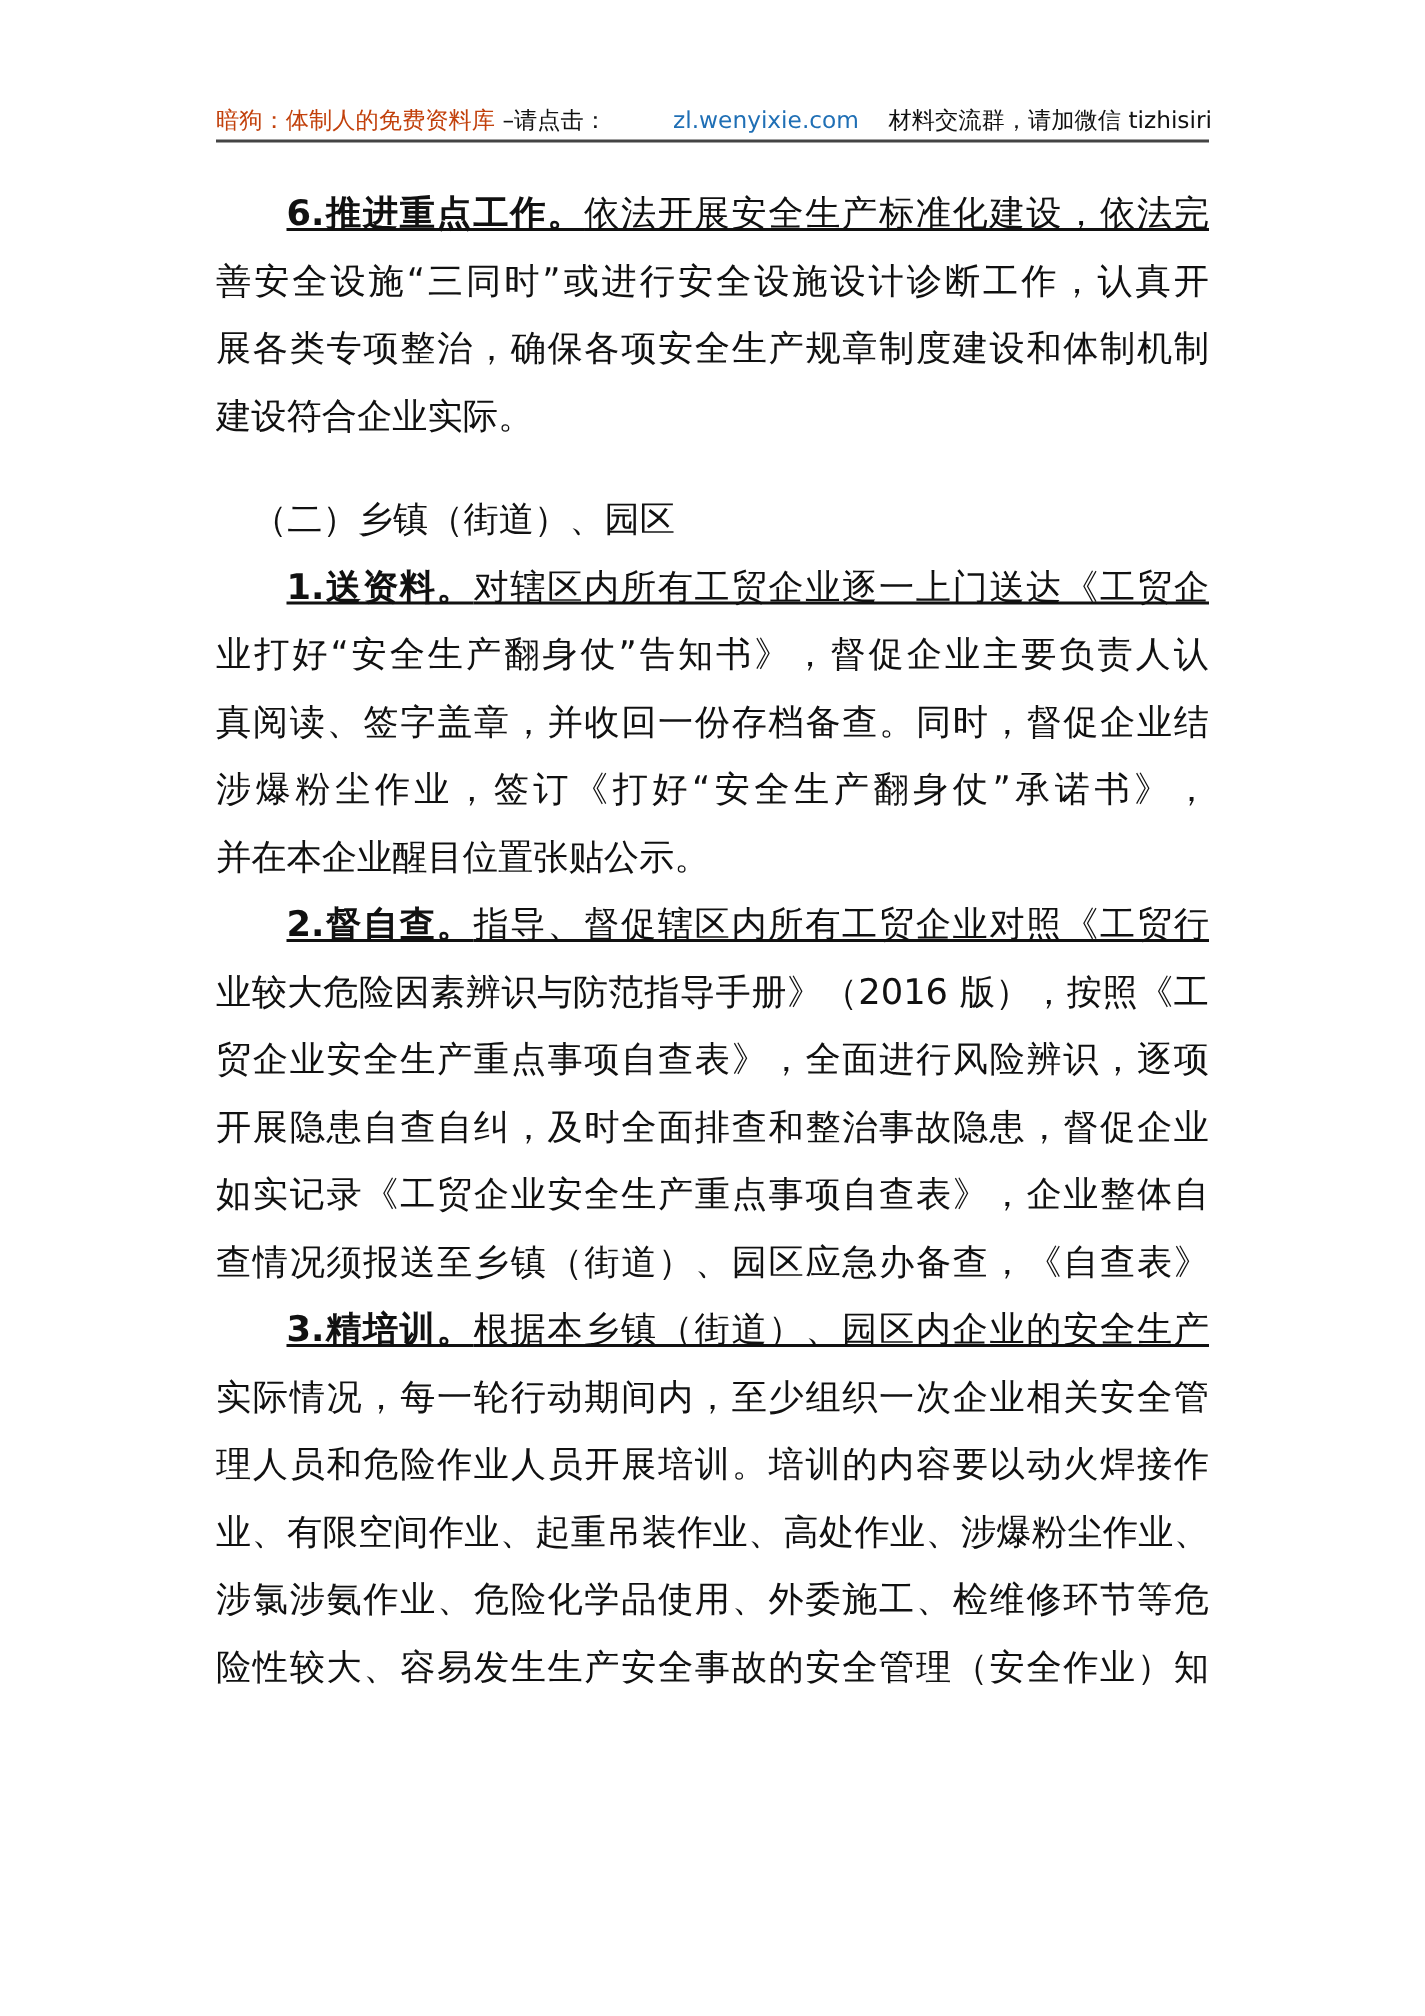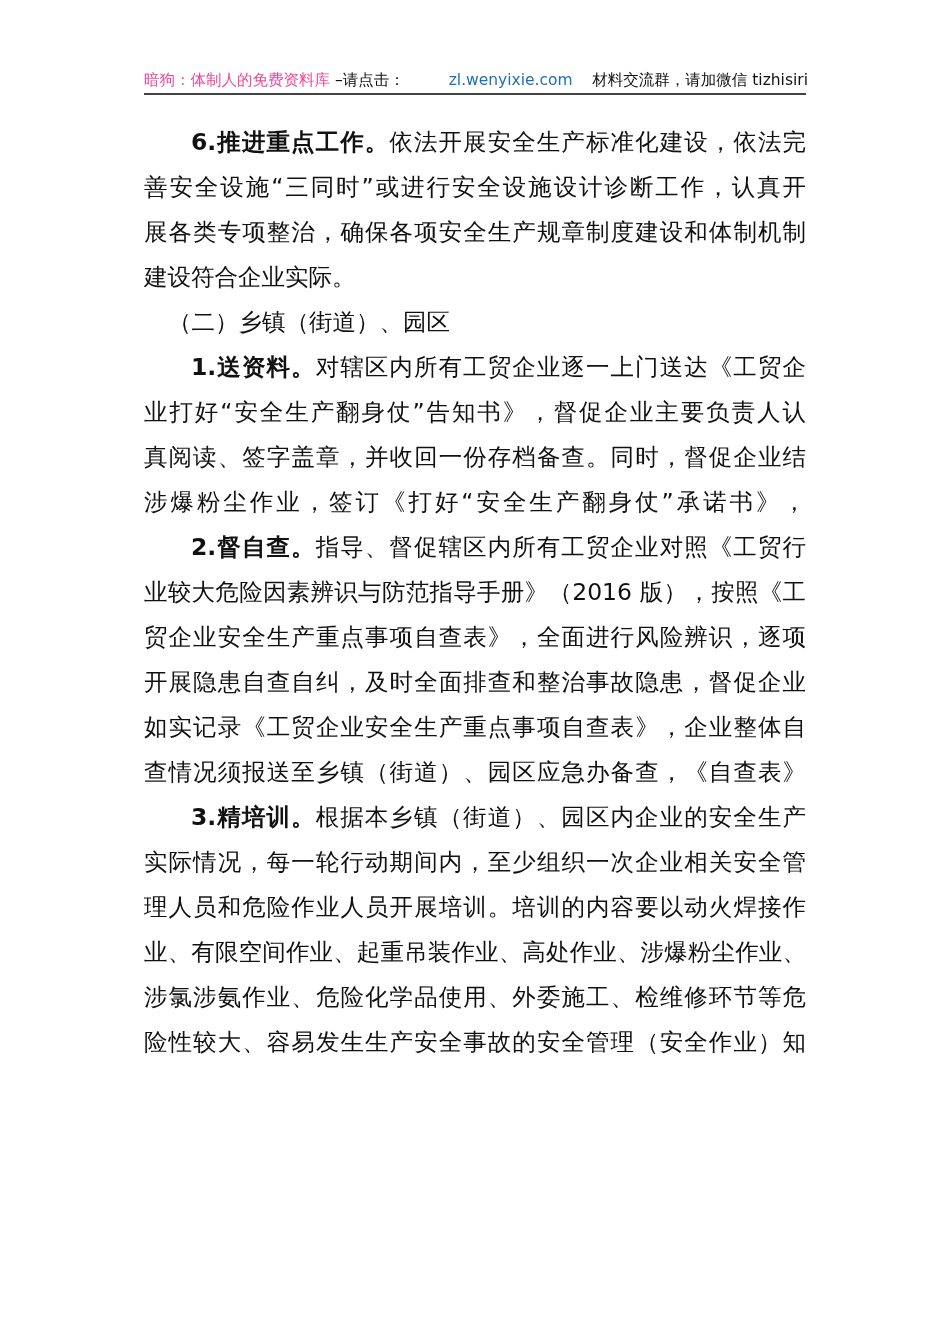--- a/index.html
+++ b/index.html
@@ -1,29 +1,29 @@
 <!DOCTYPE html>
 <html><head>
 <meta charset="utf-8">
 <style>
   html, body { margin: 0; padding: 0; background: #ffffff; }
   body { width: 950px; height: 1344px; position: relative; overflow: hidden;
          font-family: "DejaVu Sans", "Liberation Sans", sans-serif; color: #111; }
   .header { position: absolute; left: 144px; top: 68px; width: 662px; height: 24px;
             font-size: 15.5px; line-height: 24px; white-space: nowrap; }
-  .header .red { color: #ec4899; margin-top: 25px; }
+  .header .red { color: #c2410c; margin-top: 25px; }
   .header .blue { color: #1f6fb5; margin-left: 44px; }
   .header .black { color: #111; }
   .header-rule { position: absolute; left: 144px; top: 93px; width: 662px; height: 2px; background: #444; }
   .content { position: absolute; left: 144px; top: 120px; width: 662px; }
   .line { height: 45px; line-height: 45px; font-size: 23.5px; white-space: nowrap;
           text-align: justify; text-align-last: justify; overflow: hidden; letter-spacing: 0px; }
   .line.last { text-align-last: left; }
-  .indent { padding-left: 47px; }
-  .indent1 { padding-left: 24px; }
+  .indent { padding-left: 47px; text-decoration: underline; }
+  .indent1 { padding-left: 24px; margin-top: 24px; }
   b { font-weight: bold; }
 </style>
 </head>
 <body>
 
 <div class="header">
   <span class="red">暗狗：体制人的免费资料库</span><span class="black"> –请点击：</span><span class="blue">zl.wenyixie.com</span><span class="black" style="white-space:pre">    材料交流群，请加微信 tizhisiri</span>
 </div>
 <div class="header-rule"></div>
 
@@ -34,20 +34,21 @@
   <div class="line">善安全设施“三同时”或进行安全设施设计诊断工作，认真开</div>
   <div class="line">展各类专项整治，确保各项安全生产规章制度建设和体制机制</div>
   <div class="line last">建设符合企业实际。</div>
 
   <div class="line last indent1">（二）乡镇（街道）、园区</div>
 
   <div class="line indent"><b>1.送资料。</b><span>对辖区内所有工贸企业逐一上门送达《工贸企</span></div>
   <div class="line">业打好“安全生产翻身仗”告知书》，督促企业主要负责人认</div>
   <div class="line">真阅读、签字盖章，并收回一份存档备查。同时，督促企业结</div>
   <div class="line">涉爆粉尘作业，签订《打好“安全生产翻身仗”承诺书》，</div>
+  <div class="line last">并在本企业醒目位置张贴公示。</div>
 
   <div class="line indent"><b>2.督自查。</b><span>指导、督促辖区内所有工贸企业对照《工贸行</span></div>
   <div class="line">业较大危险因素辨识与防范指导手册》（2016 版），按照《工</div>
   <div class="line">贸企业安全生产重点事项自查表》，全面进行风险辨识，逐项</div>
   <div class="line">开展隐患自查自纠，及时全面排查和整治事故隐患，督促企业</div>
   <div class="line">如实记录《工贸企业安全生产重点事项自查表》，企业整体自</div>
   <div class="line">查情况须报送至乡镇（街道）、园区应急办备查，《自查表》</div>
 
   <div class="line indent"><b>3.精培训。</b><span>根据本乡镇（街道）、园区内企业的安全生产</span></div>
   <div class="line">实际情况，每一轮行动期间内，至少组织一次企业相关安全管</div>

